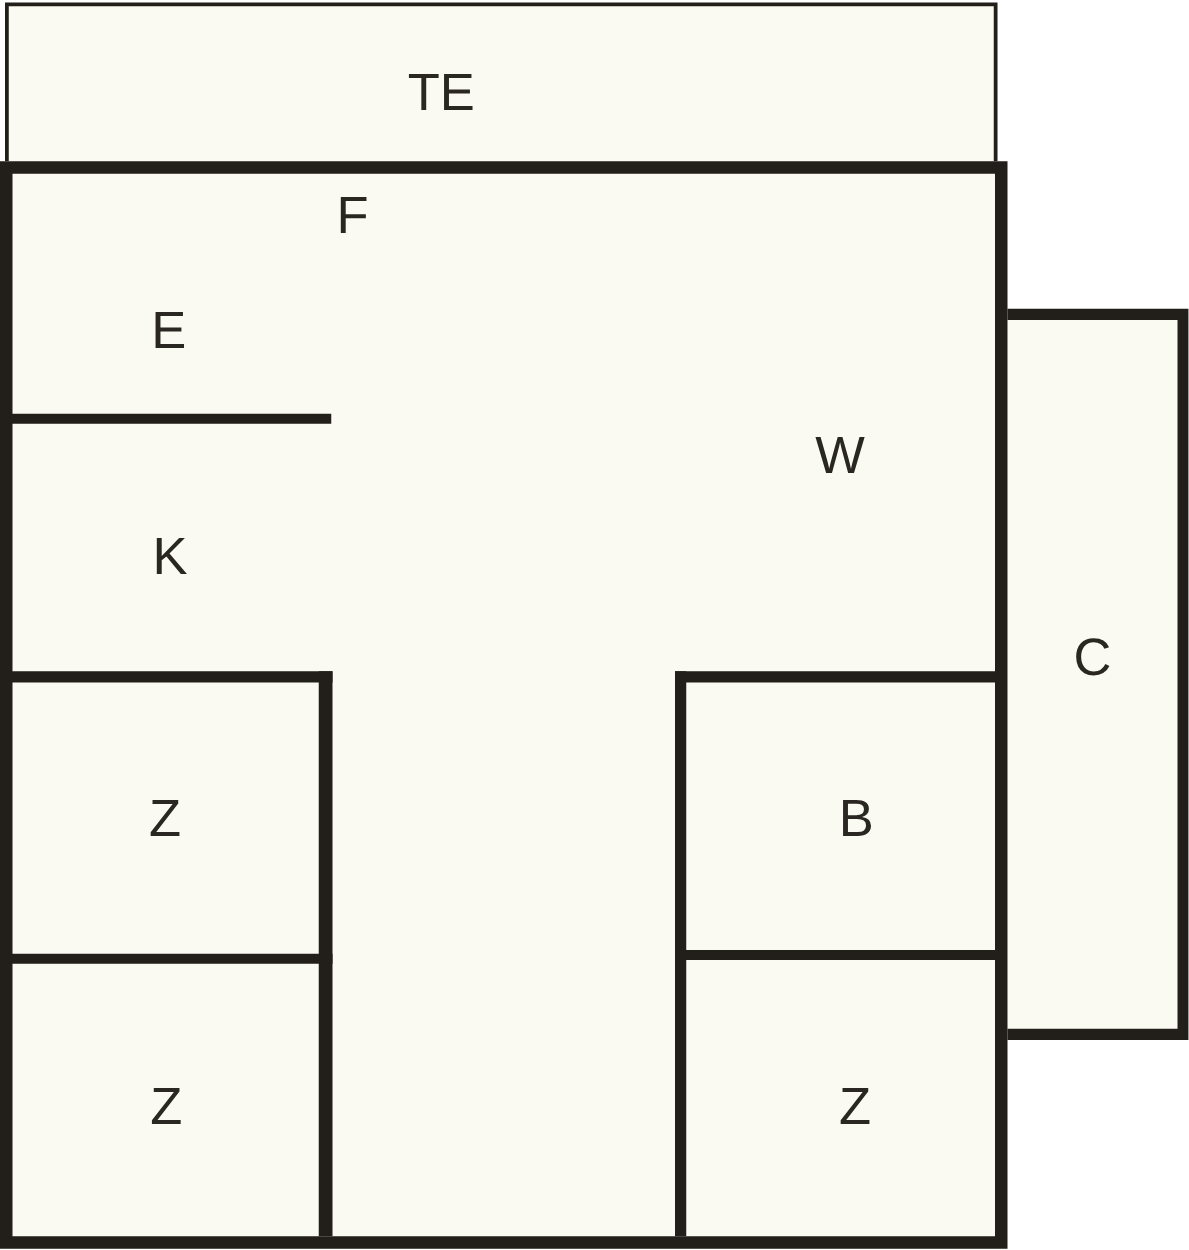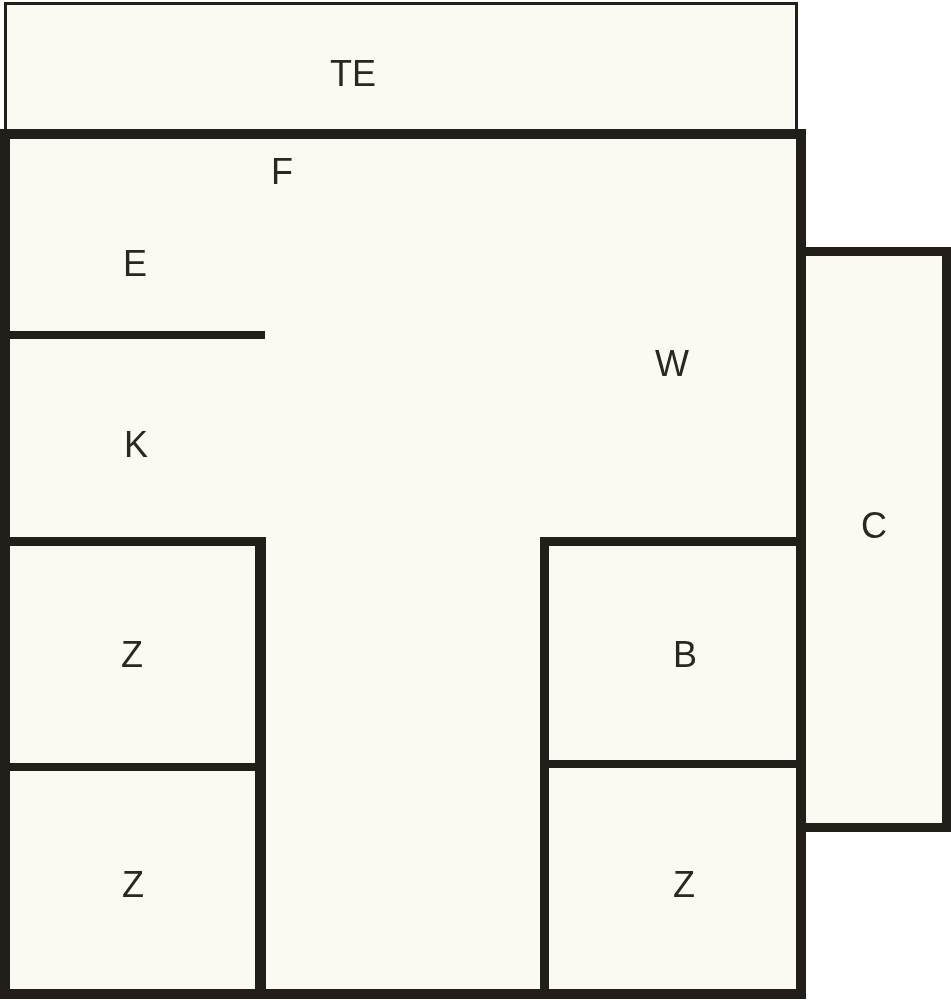--- a/index.html
+++ b/index.html
@@ -37,21 +37,21 @@
   .w-lcol-top  {left:0;   top:537px;width:266px;height:9px;}
   .w-lcol-right{left:255px;top:537px;width:11px; height:452px;}
   .w-lzz       {left:0;   top:763px;width:266px;height:8px;}
   .w-rcol-top  {left:540px;top:537px;width:260px;height:9px;}
   .w-rcol-left {left:540px;top:537px;width:9px;  height:452px;}
   .w-rbz       {left:540px;top:760px;width:260px;height:8px;}
   
   .room-label{
     position:absolute;
     transform:translate(-50%,-50%);
-    font-size:36px;
+    font-size:42px;
     line-height:1;
     color:var(--text);
     white-space:nowrap;
   }
   .label-te {left:353px;top:74px;}
   .label-f  {left:282px;top:172px;}
   .label-e  {left:135px;top:264px;}
   .label-k  {left:136px;top:445px;}
   .label-w  {left:672px;top:364px;}
   .label-c  {left:874px;top:526px;}

